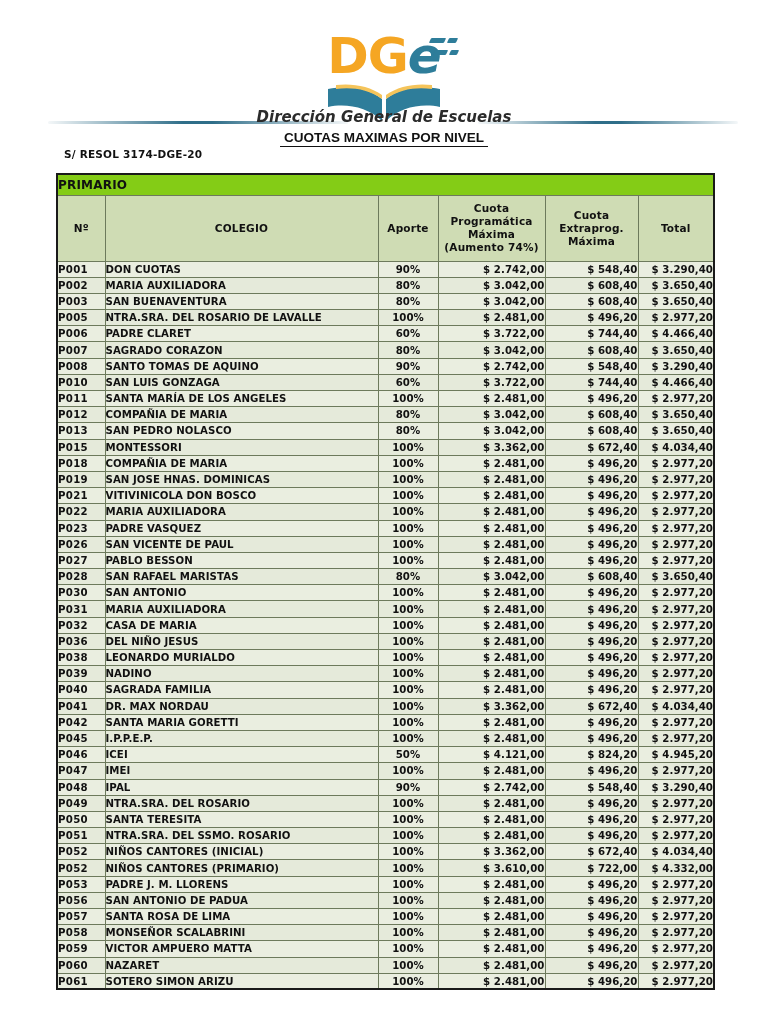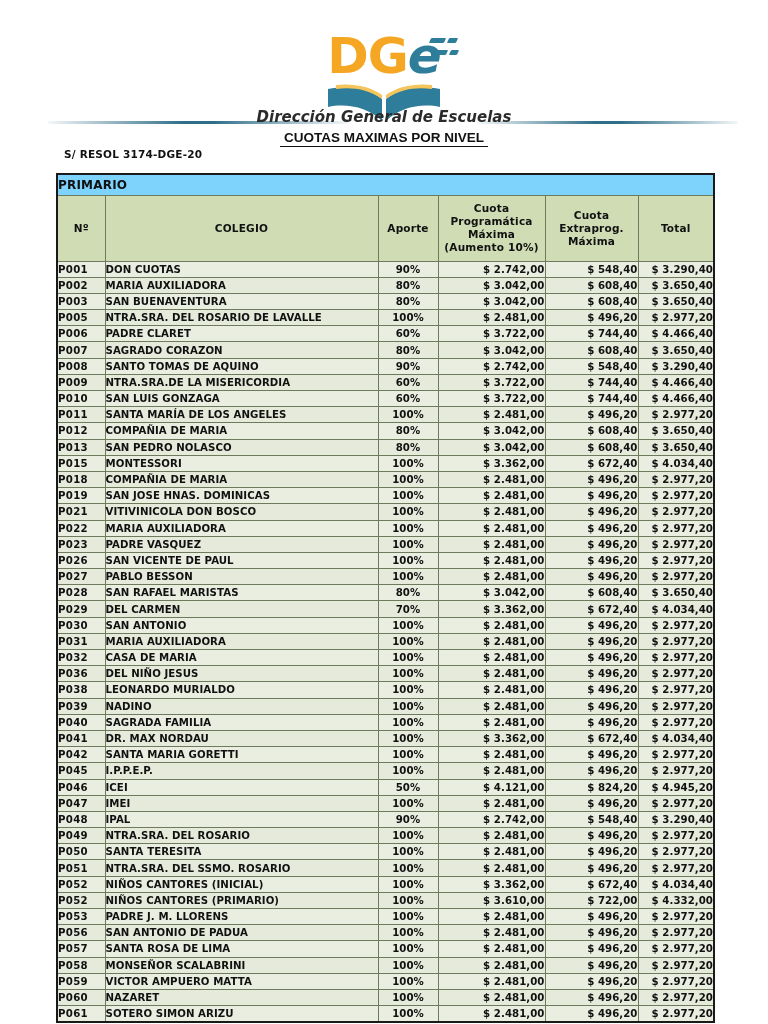--- a/index.html
+++ b/index.html
@@ -150,21 +150,21 @@
   }
 
   table.fees td, table.fees th {
     border: 1px solid #6d7a5c;
     padding: 0;
     font-family: "DejaVu Sans", sans-serif;
     color: #111;
   }
 
   .band-row td {
-    background: #7dd3fc;
+    background: #84cc16;
     border: 1px solid #1a1a1a;
     height: 21px;
     font-weight: bold;
     font-size: 12px;
     padding-left: 7px;
     letter-spacing: 0.2px;
   }
 
   .head-row th {
     background: #cfdcb4;
@@ -265,21 +265,21 @@
         <tr class="band-row">
           <td colspan="6">PRIMARIO</td>
         </tr>
         <tr class="head-row">
           <th>Nº</th>
           <th>COLEGIO</th>
           <th>Aporte</th>
           <th>
             <div>Cuota Programática</div>
             <div>Máxima</div>
-            <div>(Aumento 10%)</div>
+            <div>(Aumento 74%)</div>
           </th>
           <th>
             <div>Cuota</div>
             <div>Extraprog.</div>
             <div>Máxima</div>
           </th>
           <th>Total</th>
         </tr>
       </thead>
       <tbody id="fees-body">
@@ -333,28 +333,20 @@
           </tr>
           <tr>
             <td class="c-num">P008</td>
             <td class="c-school">SANTO TOMAS DE AQUINO</td>
             <td class="c-aporte">90%</td>
             <td class="c-money">$ 2.742,00</td>
             <td class="c-money">$ 548,40</td>
             <td class="c-money">$ 3.290,40</td>
           </tr>
           <tr>
-            <td class="c-num">P009</td>
-            <td class="c-school">NTRA.SRA.DE LA MISERICORDIA</td>
-            <td class="c-aporte">60%</td>
-            <td class="c-money">$ 3.722,00</td>
-            <td class="c-money">$ 744,40</td>
-            <td class="c-money">$ 4.466,40</td>
-          </tr>
-          <tr>
             <td class="c-num">P010</td>
             <td class="c-school">SAN LUIS GONZAGA</td>
             <td class="c-aporte">60%</td>
             <td class="c-money">$ 3.722,00</td>
             <td class="c-money">$ 744,40</td>
             <td class="c-money">$ 4.466,40</td>
           </tr>
           <tr>
             <td class="c-num">P011</td>
             <td class="c-school">SANTA MARÍA DE  LOS  ANGELES</td>
@@ -445,28 +437,20 @@
           </tr>
           <tr>
             <td class="c-num">P028</td>
             <td class="c-school">SAN RAFAEL MARISTAS</td>
             <td class="c-aporte">80%</td>
             <td class="c-money">$ 3.042,00</td>
             <td class="c-money">$ 608,40</td>
             <td class="c-money">$ 3.650,40</td>
           </tr>
           <tr>
-            <td class="c-num">P029</td>
-            <td class="c-school">DEL  CARMEN</td>
-            <td class="c-aporte">70%</td>
-            <td class="c-money">$ 3.362,00</td>
-            <td class="c-money">$ 672,40</td>
-            <td class="c-money">$ 4.034,40</td>
-          </tr>
-          <tr>
             <td class="c-num">P030</td>
             <td class="c-school">SAN ANTONIO</td>
             <td class="c-aporte">100%</td>
             <td class="c-money">$ 2.481,00</td>
             <td class="c-money">$ 496,20</td>
             <td class="c-money">$ 2.977,20</td>
           </tr>
           <tr>
             <td class="c-num">P031</td>
             <td class="c-school">MARIA AUXILIADORA</td>

